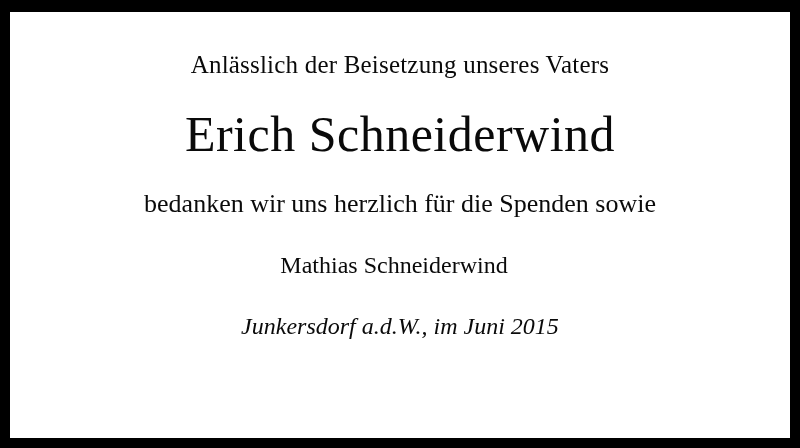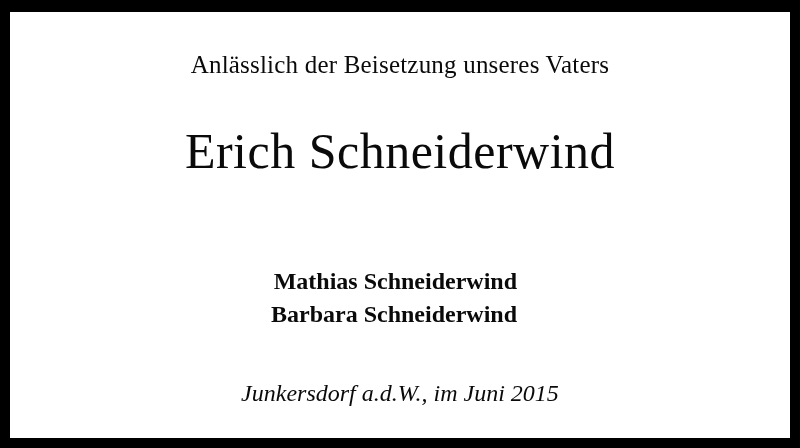--- a/index.html
+++ b/index.html
@@ -25,21 +25,20 @@
     width: 100%;
     height: 100%;
     background: #ffffff;
     color: #0a0a0a;
     display: flex;
     flex-direction: column;
     align-items: center;
     justify-content: flex-start;
     padding: 26px 28px 18px 28px;
     text-align: center;
-    gap: 17px;
   }
   .intro-line {
     font-size: 25px;
     line-height: 1.2;
     letter-spacing: 0.2px;
     margin: 12px 0 0 0;
   }
   .deceased-name {
     font-size: 50px;
     line-height: 1.15;
@@ -51,23 +50,22 @@
     font-size: 26px;
     line-height: 1.35;
     margin: 22px 0 0 0;
   }
   .body-text .body-line {
     display: block;
   }
   .signers {
     margin: 28px 12px 0 0;
     font-size: 24px;
-    font-weight: bold;
+    font-weight: normal;
     line-height: 1.4;
-    text-align: right;
   }
   .signers .signer-line {
     display: block;
   }
   .place-date {
     margin: 30px 0 0 0;
     font-size: 24px;
     line-height: 1.2;
     font-style: italic;
   }
@@ -76,23 +74,23 @@
 <body>
 
 <div class="notice-frame">
   <div class="notice-card">
 
     <div class="intro-line">Anlässlich der Beisetzung unseres Vaters</div>
 
     <div class="deceased-name">Erich Schneiderwind</div>
 
     <div class="body-text">
+      <span class="body-line">bedanken wir uns herzlich für die Spenden sowie</span>
     </div>
 
     <div class="signers">
       <span class="signer-line">Mathias Schneiderwind</span>
-      <span class="signer-line">Barbara Schneiderwind</span>
     </div>
 
     <div class="place-date">Junkersdorf a.d.W., im Juni 2015</div>
 
   </div>
 </div>
 
 </body></html>

